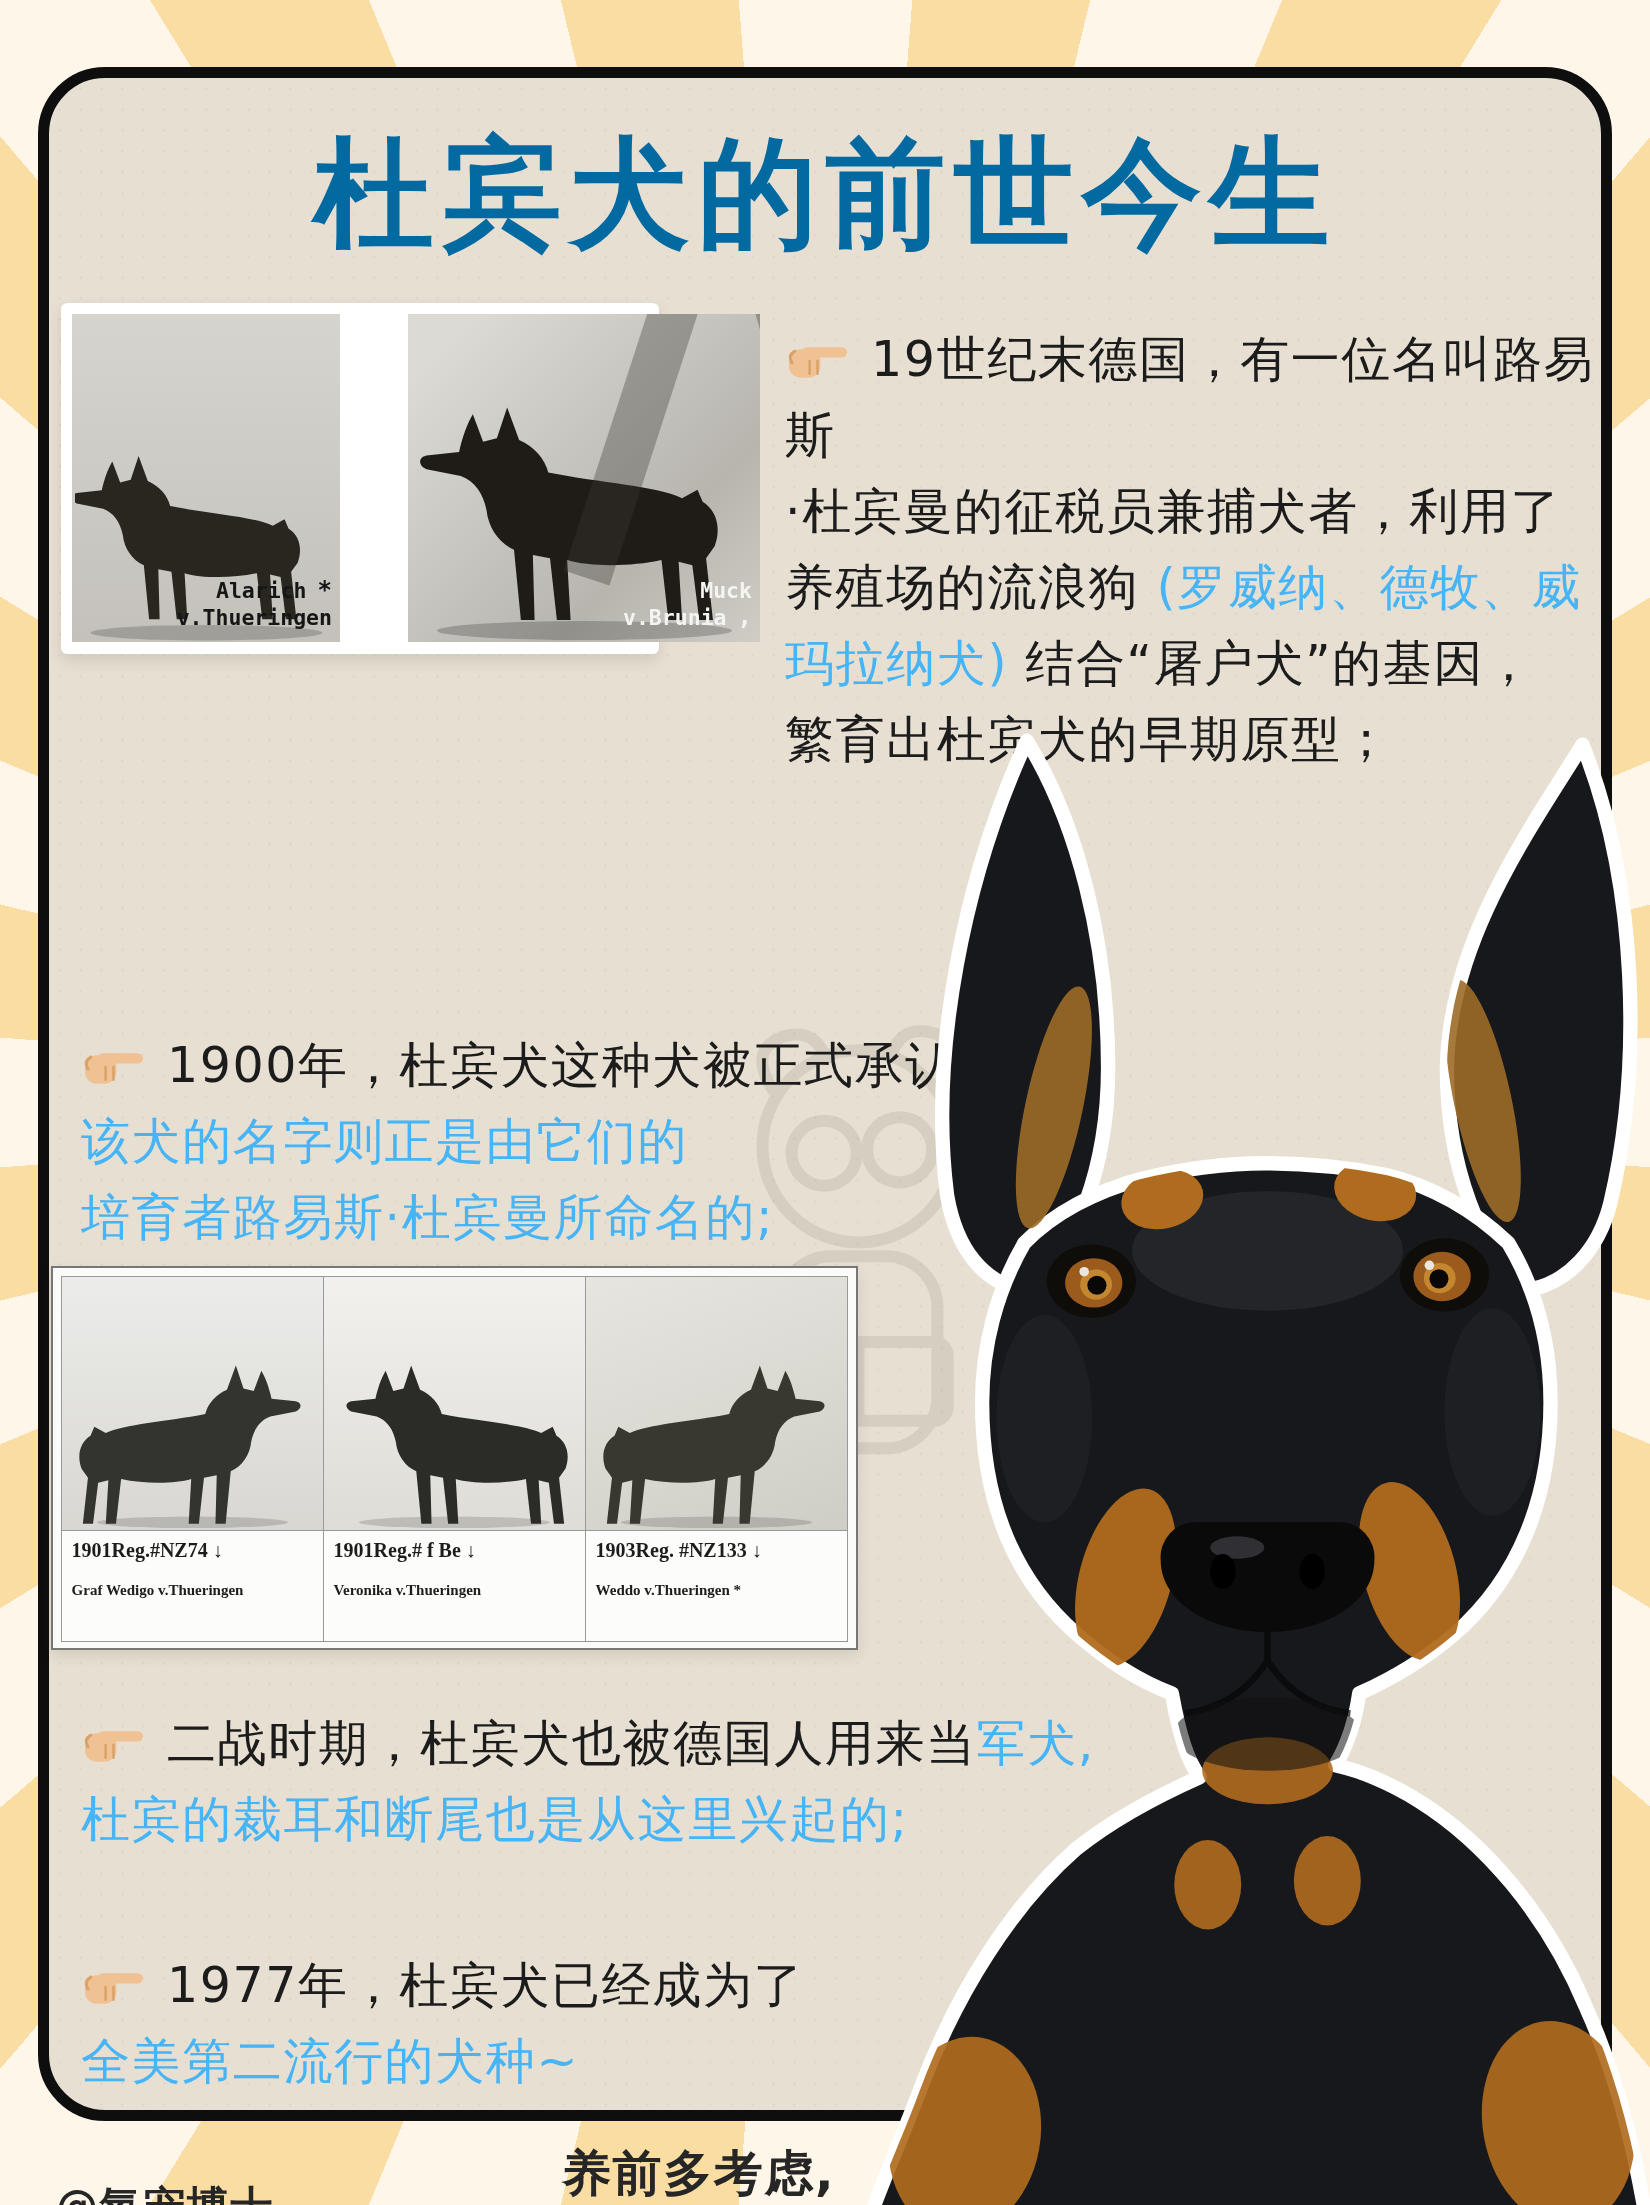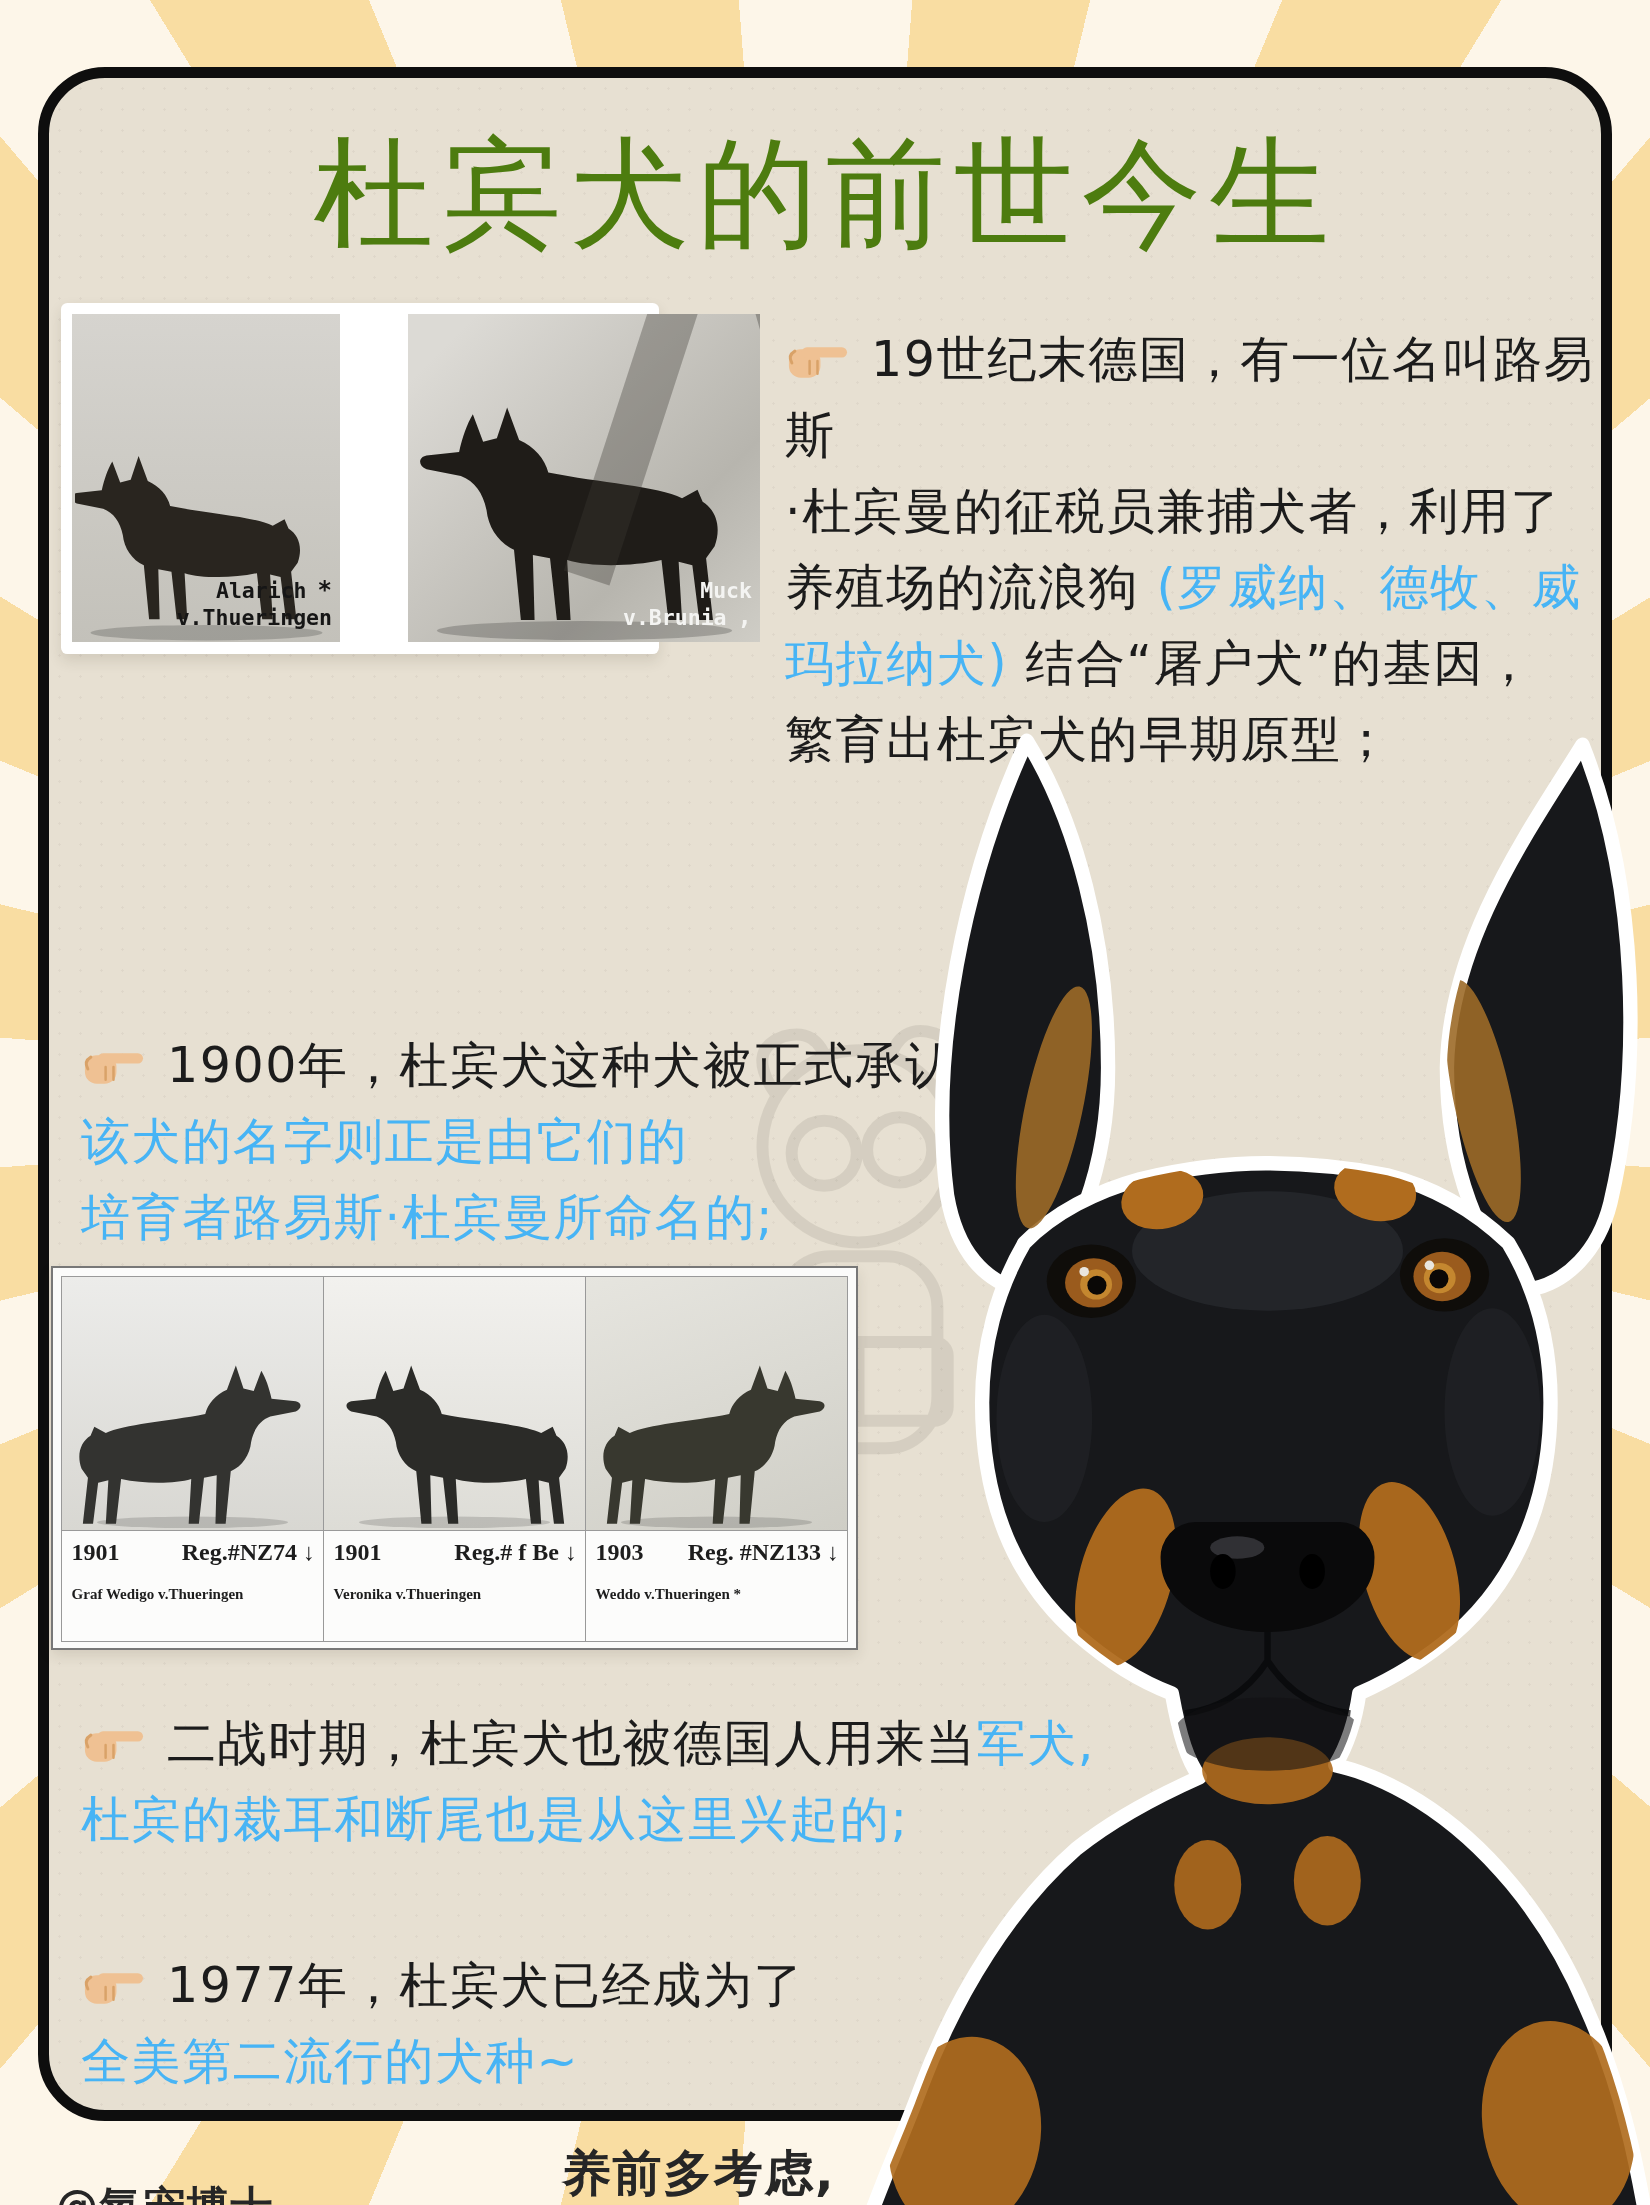--- a/index.html
+++ b/index.html
@@ -7,22 +7,22 @@
          font-family:"DejaVu Sans",sans-serif;}
   .rays{position:absolute;inset:0;
         background:repeating-conic-gradient(from -4.5deg at 50% 50%,
           #fdf6e9 0deg 9deg, #f9dda2 9deg 18deg);}
   .card{position:absolute;left:38px;top:67px;width:1552px;height:2032px;
         background-color:#e7e0d2;
         background-image:radial-gradient(rgba(125,115,95,.08) 1px, transparent 1.4px);
         background-size:21px 21px;
         border:11px solid #0e0e0e;border-radius:67px;z-index:1;}
   .title{position:absolute;left:104px;top:134px;width:1443px;z-index:3;
-         text-align:center;font-size:120px;line-height:120px;font-weight:400;
-         color:#4d7c0f;letter-spacing:8px;}
+         text-align:center;font-size:120px;line-height:120px;font-weight:700;
+         color:#0369a1;letter-spacing:8px;}
   
   .hero{position:absolute;left:61px;top:303px;width:598px;height:351px;
         background:#fff;border-radius:6.4px;z-index:3;
         box-shadow:0 6.4px 14.3px rgba(60,50,30,.12);}
   .hero .ph{position:absolute;top:11px;height:328px;overflow:hidden;display:flex;
             align-items:flex-end;justify-content:center;}
   .ph1{left:11px;width:268px;background:linear-gradient(180deg,#d6d4cf,#c3c1ba);}
   .ph2{left:347px;width:352px;background:linear-gradient(135deg,#dcdad5 10%,#b7b5ae 70%,#cfcdc6);}
   .fence{position:absolute;width:48px;height:287px;background:rgba(60,58,52,.35);
          top:-16px;transform:rotate(18deg);}
@@ -50,21 +50,21 @@
   .reg-grid{display:flex;height:100%;border:1.6px solid #999;}
   .reg-col{flex:1;display:flex;flex-direction:column;border-right:1.6px solid #999;overflow:hidden;}
   .reg-col:last-child{border-right:none;}
   .reg-photo{height:253px;display:flex;align-items:flex-end;justify-content:center;overflow:hidden;}
   .rp1{background:linear-gradient(180deg,#ececea,#d8d7d2);}
   .rp2{background:linear-gradient(180deg,#f2f1ee,#dddcd6);}
   .rp3{background:linear-gradient(160deg,#e6e5df,#cfcec6);}
   .reg-cap{flex:1;border-top:1.6px solid #999;background:#fcfcfb;
            font-family:"Liberation Serif",serif;font-weight:700;color:#1d1d1d;
            padding:8px 8px 4.8px 9.6px;}
-  .reg-row1{font-size:24px;display:flex;gap:27px;justify-content:space-between;}
+  .reg-row1{font-size:20px;display:flex;}
   .reg-row2{font-size:15px;margin-top:20px;white-space:nowrap;}
   
   .watermark{position:absolute;left:687px;top:1000px;width:343px;height:526px;
              opacity:.14;z-index:2;}
   
   .doberman{position:absolute;left:845px;top:732px;width:806px;height:1474px;z-index:5;}
   
   .footer-author{position:absolute;left:56px;top:2139px;z-index:4;
                  font-size:42px;font-weight:600;color:#262626;letter-spacing:1.6px;margin-top:40px;}
   .footer-note{position:absolute;left:562px;top:2141px;z-index:4;

